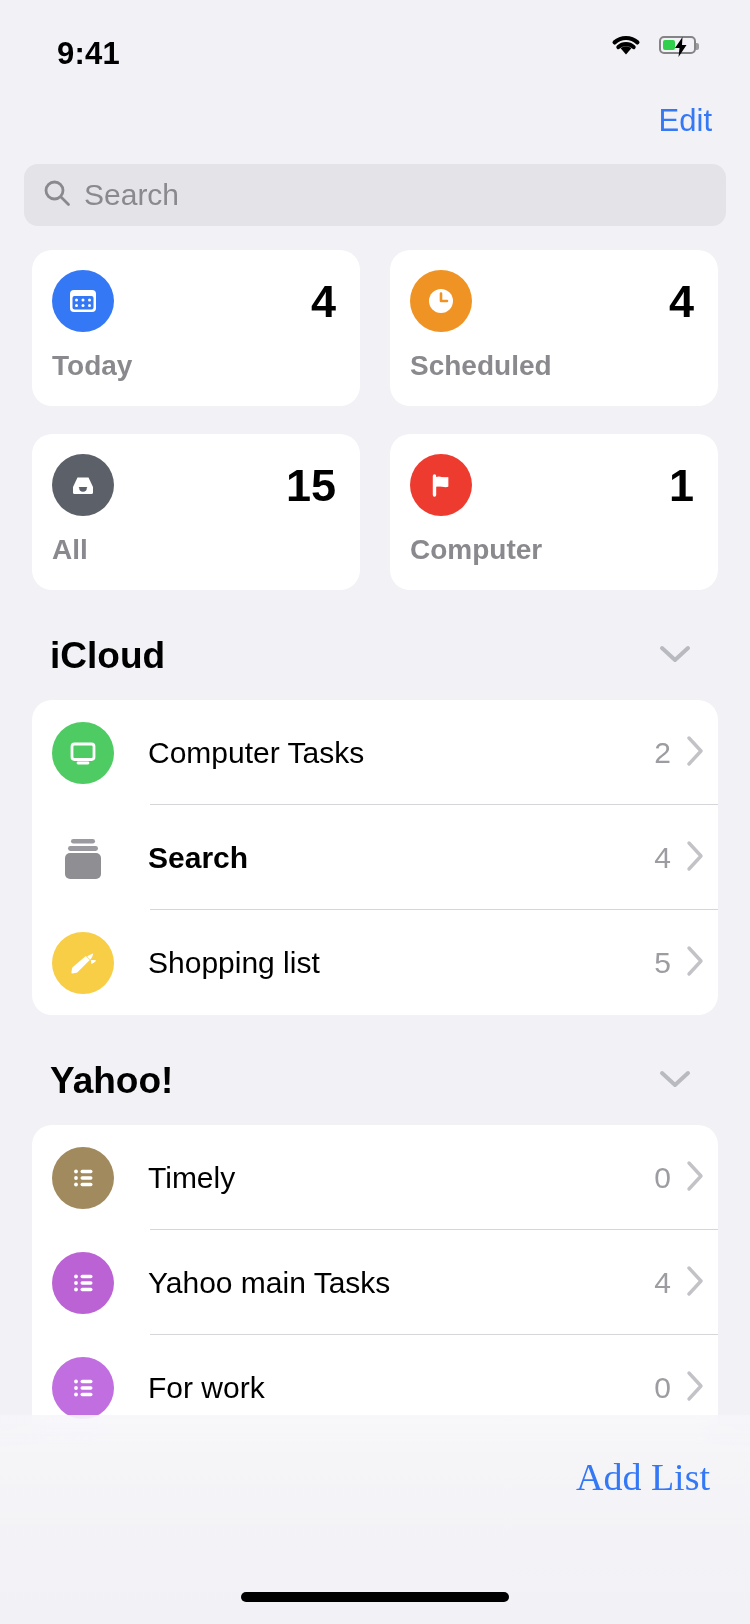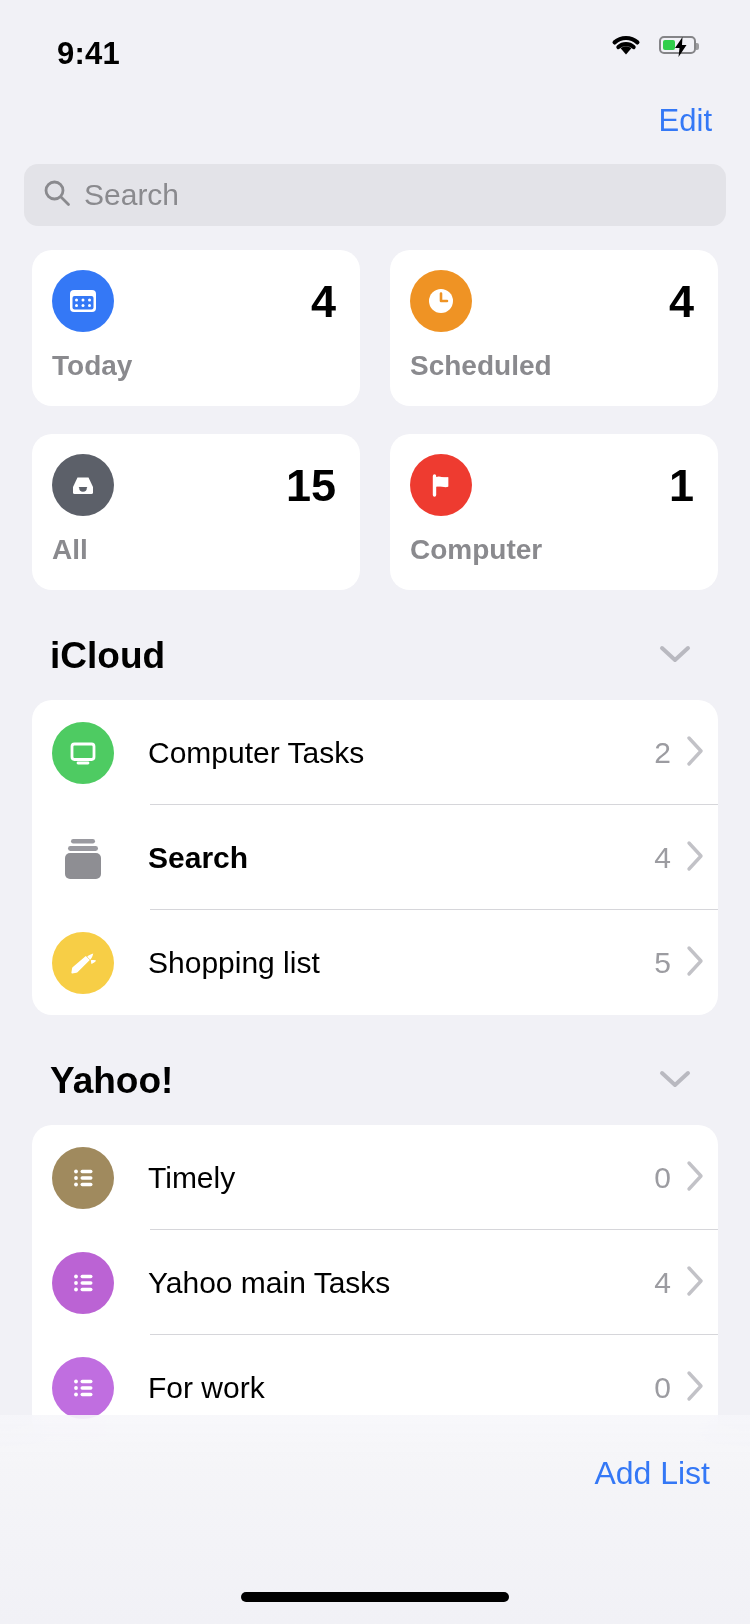--- a/index.html
+++ b/index.html
@@ -120,22 +120,22 @@
   .bottom-bar {
     position:absolute; left:0; right:0; bottom:0; height:209px;
     background:linear-gradient(to bottom, rgba(246,246,250,0.80) 0%, #f5f5f8 22%, #f1f1f6 100%);
     backdrop-filter:blur(18px);
   }
   .addlist-row {
     display:flex; justify-content:flex-end; align-items:center;
     padding:36px 38px 0 0;
   }
   .add-list-btn {
-    font-size:32px; color:#3478f6; background:none; border:none;
-    font-family:Liberation Sans, sans-serif; cursor:pointer; padding:4px 2px;
+    font-size:38px; color:#3478f6; background:none; border:none;
+    font-family:Liberation Serif, serif; cursor:pointer; padding:4px 2px;
   }
   .home-indicator {
     position:absolute; bottom:22px; left:50%; transform:translateX(-50%);
     width:268px; height:10px; border-radius:5px; background:#000;
   }
 </style>
 </head>
 <body>
 
 <div class="screen">

